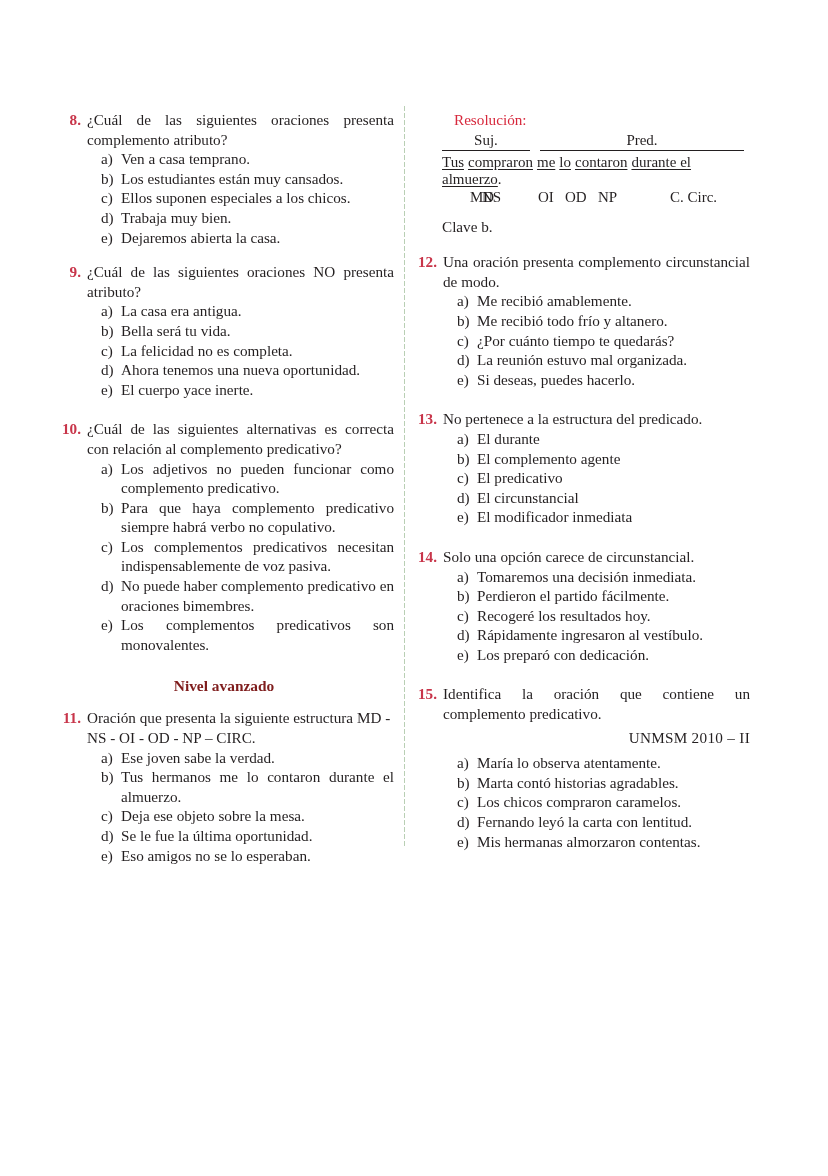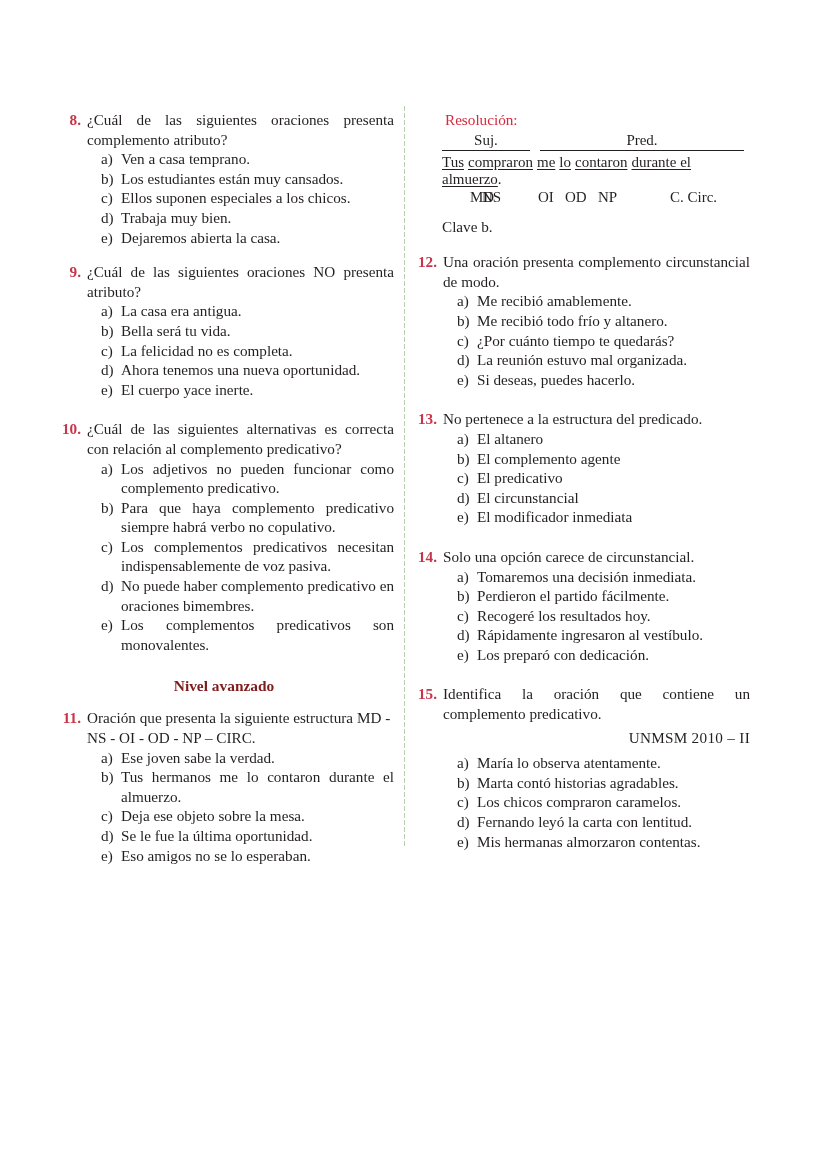--- a/index.html
+++ b/index.html
@@ -124,21 +124,21 @@
 
   
   .resolucion {
     margin: 0 0 16px 0;
     padding-left: 28px;
   }
   .res-title {
     color: #d7283c;
     font-size: 15.2px;
     line-height: 19.6px;
-    margin: 0 0 2px 7px;
+    margin: 0 0 2px 16px;
   }
   .analysis {
     font-size: 15px;
     line-height: 17px;
     margin-left: 4px;
   }
   .an-row {
     display: flex;
     align-items: flex-end;
     white-space: nowrap;
@@ -350,21 +350,21 @@
           </li>
         </ul>
       </div>
 
       <div class="q gap-lg">
         <div class="q-num">13.</div>
         <p class="q-stem nojust">No pertenece a la estructura del predicado.</p>
         <ul class="opts">
           <li class="opt">
             <span class="opt-letter">a)</span>
-            <span>El altanero</span>
+            <span>El durante</span>
           </li>
           <li class="opt">
             <span class="opt-letter">b)</span>
             <span>El complemento agente</span>
           </li>
           <li class="opt">
             <span class="opt-letter">c)</span>
             <span>El predicativo</span>
           </li>
           <li class="opt">

